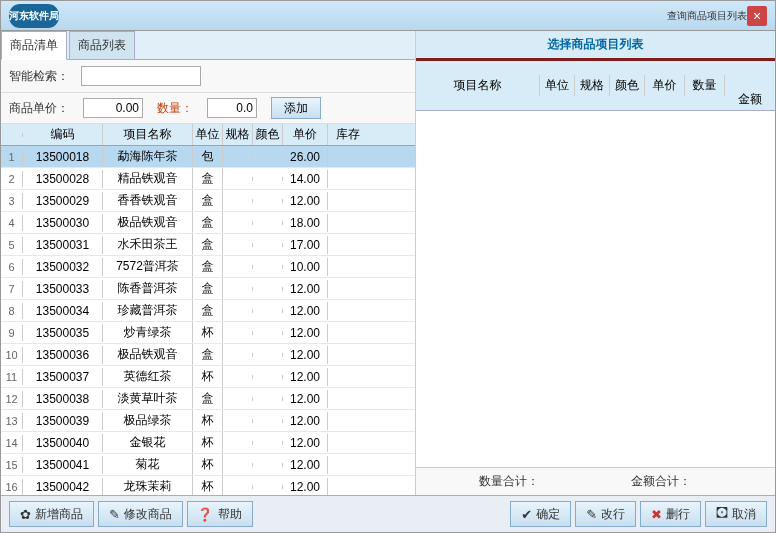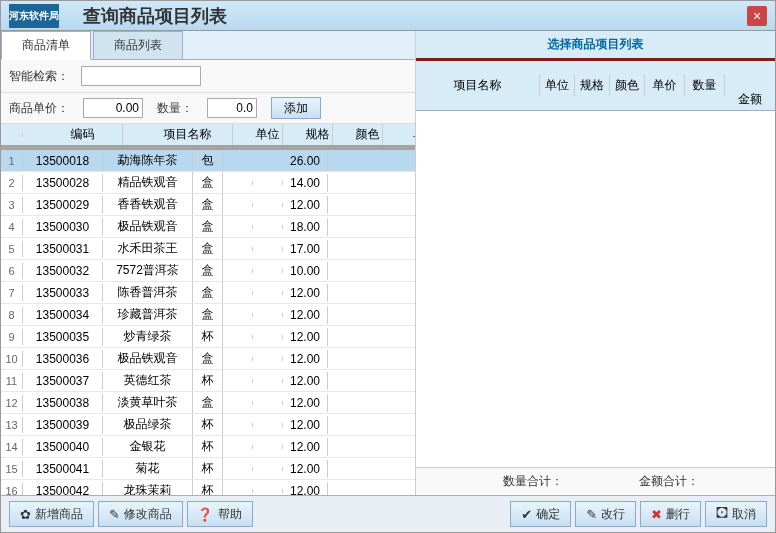--- a/index.html
+++ b/index.html
@@ -1,46 +1,46 @@
 <!DOCTYPE html>
 <html><head>
   <meta charset="utf-8">
   <style>
     * { box-sizing: border-box; margin: 0; padding: 0; font-family: "Microsoft YaHei", "SimHei", sans-serif; font-size: 12px; }
     body { background: #f0f0f0; width: 776px; height: 533px; overflow: hidden; }
     
     .window { width: 776px; height: 533px; background: #f0f0f0; border: 1px solid #999; display: flex; flex-direction: column; }
     
     .title-bar { background: linear-gradient(to bottom, #d0e8f8, #b8d8f0); height: 30px; display: flex; align-items: center; padding: 0 8px; border-bottom: 1px solid #999; position: relative; }
-    .title-bar-logo { width: 50px; height: 24px; background: #1a6699; border-radius: 1px; display: flex; align-items: center; justify-content: center; color: white; font-weight: bold; font-size: 11px; margin-right: 24px; }
-    .title-bar-text { flex: 1; text-align: left; font-size: 18px; color: #333; font-weight: bold; }
+    .title-bar-logo { width: 50px; height: 24px; background: #1a6699; border-radius: 11px; display: flex; align-items: center; justify-content: center; color: white; font-weight: bold; font-size: 11px; margin-right: 8px; }
+    .title-bar-text { flex: 1; text-align: right; font-size: 10px; color: #333; font-weight: normal; }
     .title-bar-close { width: 20px; height: 20px; background: #cc4444; border-radius: 2px; display: flex; align-items: center; justify-content: center; color: white; cursor: pointer; font-size: 14px; }
 
     .main-content { display: flex; flex: 1; overflow: hidden; }
     
     
     .left-panel { width: 415px; display: flex; flex-direction: column; border-right: 1px solid #ccc; background: #fff; }
     
     .tab-bar { display: flex; background: #e0eff8; border-bottom: 1px solid #aac; }
-    .tab { padding: 5px 20px; cursor: pointer; border: 1px solid #aac; border-bottom: none; margin-right: 2px; font-size: 12px; color: #333; background: #d0e4f0; }
+    .tab { padding: 5px 8px; cursor: pointer; border: 1px solid #aac; border-bottom: none; margin-right: 2px; font-size: 12px; color: #333; background: #d0e4f0; }
     .tab.active { background: #fff; border-bottom: 1px solid #fff; z-index: 1; margin-bottom: -1px; }
     
     .search-bar { padding: 6px 8px; display: flex; align-items: center; gap: 12px; border-bottom: 1px solid #ddd; background: #f8f8f8; }
     .search-label { white-space: nowrap; color: #333; }
     .search-input { border: 1px solid #aaa; height: 20px; width: 120px; padding: 1px 3px; background: white; }
     
     .price-bar { padding: 4px 8px; display: flex; align-items: center; gap: 14px; border-bottom: 1px solid #ddd; background: #f8f8f8; }
     .price-label { white-space: nowrap; color: #333; }
     .price-input { border: 1px solid #aaa; height: 20px; width: 60px; padding: 1px 3px; text-align: right; background: white; }
-    .qty-label { white-space: nowrap; color: #404040; }
+    .qty-label { white-space: nowrap; color: #c2410c; }
     .qty-input { border: 1px solid #aaa; height: 20px; width: 50px; padding: 1px 3px; text-align: right; background: white; }
     .add-btn { background: linear-gradient(to bottom, #e8f4fc, #c8e0f0); border: 1px solid #88aacc; padding: 2px 12px; cursor: pointer; height: 22px; }
     
     .product-table { flex: 1; overflow: hidden; display: flex; flex-direction: column; }
-    .table-header { display: flex; background: #d8ecf8; border-bottom: 5px solid #a3a3a3; min-height: 22px; align-items: center; gap: 20px; }
+    .table-header { display: flex; background: #d8ecf8; border-bottom: 1px solid #a3a3a3; min-height: 22px; align-items: center; }
     .table-body { flex: 1; overflow-y: auto; }
     
     .col-num { width: 22px; min-width: 22px; text-align: center; padding: 2px; border-right: 1px solid #ccc; }
     .col-code { width: 80px; min-width: 80px; text-align: center; padding: 2px; border-right: 1px solid #ccc; }
     .col-name { width: 90px; min-width: 90px; text-align: center; padding: 2px; border-right: 1px solid #ccc; }
     .col-unit { width: 30px; min-width: 30px; text-align: center; padding: 2px; border-right: 1px solid #ccc; }
     .col-spec { width: 30px; min-width: 30px; text-align: center; padding: 2px; border-right: 1px solid #ccc; }
     .col-color { width: 30px; min-width: 30px; text-align: center; padding: 2px; border-right: 1px solid #ccc; }
     .col-price { width: 45px; min-width: 45px; text-align: center; padding: 2px; border-right: 1px solid #ccc; }
     .col-stock { width: 40px; min-width: 40px; text-align: center; padding: 2px; }
@@ -58,21 +58,21 @@
     .right-table-body { flex: 1; overflow-y: auto; }
     
     .rcol-name { flex: 2; text-align: center; padding: 2px; border-right: 1px solid #ccc; }
     .rcol-unit { width: 35px; text-align: center; padding: 2px; border-right: 1px solid #ccc; }
     .rcol-spec { width: 35px; text-align: center; padding: 2px; border-right: 1px solid #ccc; }
     .rcol-color { width: 35px; text-align: center; padding: 2px; border-right: 1px solid #ccc; }
     .rcol-price { width: 40px; text-align: center; padding: 2px; border-right: 1px solid #ccc; }
     .rcol-qty { width: 40px; text-align: center; padding: 2px; border-right: 1px solid #ccc; }
     .rcol-amount { width: 50px; text-align: center; padding: 2px; margin-top: 28px; }
     
-    .right-footer { border-top: 1px solid #ccc; padding: 5px 8px; display: flex; justify-content: flex-end; gap: 8px; font-size: 12px; color: #333; background: #f8f8f8; }
+    .right-footer { border-top: 1px solid #ccc; padding: 5px 8px; display: flex; justify-content: flex-end; gap: 16px; font-size: 12px; color: #333; background: #f8f8f8; }
     .footer-total-value { min-width: 60px; display: inline-block; }
     
     
     .bottom-bar { display: flex; gap: 4px; padding: 5px 8px; background: #e8eef4; border-top: 1px solid #aac; }
     .bottom-btn { display: flex; align-items: center; gap: 4px; padding: 3px 10px; border: 1px solid #88aacc; background: linear-gradient(to bottom, #e8f4fc, #c8dff0); cursor: pointer; height: 26px; color: #333; font-size: 12px; }
     .btn-icon { font-size: 13px; }
     .spacer { flex: 1; }
     .right-btns { display: flex; gap: 4px; }
     
     

